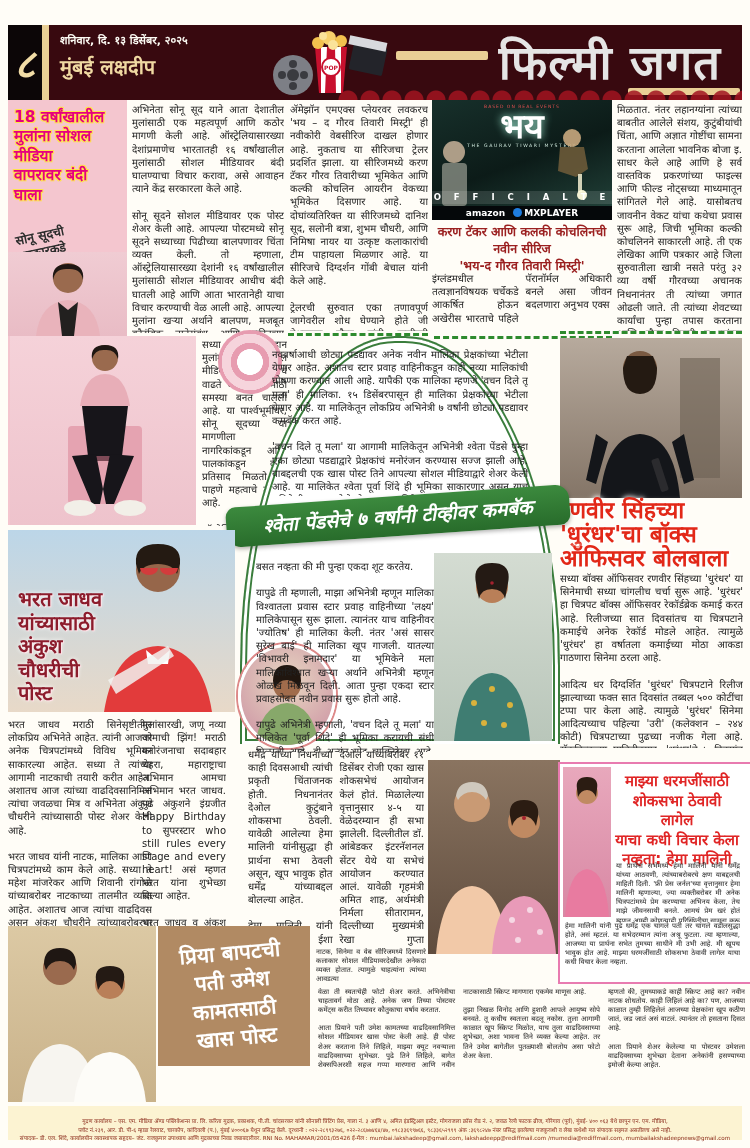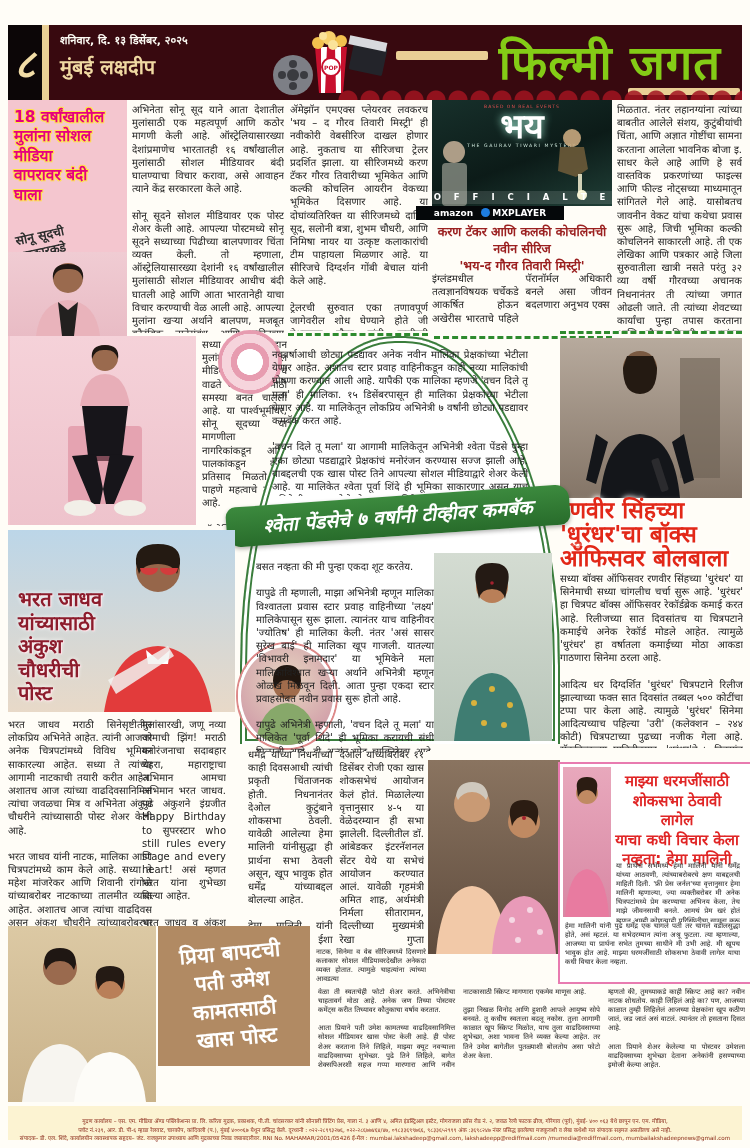--- a/index.html
+++ b/index.html
@@ -8,21 +8,21 @@
   .abs{position:absolute;}
   .txt{font-size:10px;line-height:1.32;text-align:justify;color:#222;white-space:pre-line;overflow:hidden;}
   .txt-sm{font-size:7px;line-height:1.3;}
   
   .masthead{background:#38090f;}
   .pagenum{background:#0c0607;color:#f2dca6;font-size:40px;font-weight:bold;font-style:italic;
            display:flex;align-items:center;justify-content:center;}
   .goldstrip{background:#e9cf95;}
   .m-date{color:#fdfbf4;font-size:11px;font-weight:bold;}
   .m-name{color:#f0d9a2;font-size:20px;font-weight:bold;}
-  .m-title{color:#84cc16;font-size:47px;font-weight:bold;letter-spacing:1px;line-height:1;}
+  .m-title{color:#e5e5e5;font-size:47px;font-weight:bold;letter-spacing:1px;line-height:1;}
   .goldbar{background:#e9cf95;border-radius:2px;}
   .seatrow{background:
     radial-gradient(circle at 10px 14px,#a11420 9px,transparent 10px) repeat-x;
     background-size:22px 28px;opacity:.85;}
   
   .hl-pink{color:#e6007e;font-weight:bold;font-size:15.5px;line-height:1.25;white-space:pre-line;
            text-shadow:1px 1px 0 #ffe34d,-1px -1px 0 #ffe34d,1px -1px 0 #ffe34d,-1px 1px 0 #ffe34d;}
   .hl-sub{color:#2c2c2c;font-weight:bold;font-size:12.5px;line-height:1.3;white-space:pre-line;
           transform:rotate(-12deg);text-shadow:0 0 3px #f6cfd6;}
   .hl-bhay{color:#9b2020;font-weight:bold;font-size:12.5px;line-height:1.35;text-align:center;white-space:pre-line;}
@@ -153,21 +153,21 @@
     <svg class="abs" style="left:0;top:0;" width="180" height="106" viewBox="0 0 180 106">
       <circle cx="22" cy="52" r="11" fill="#c9b39a" opacity=".85"></circle>
         <rect x="10" y="63" width="25" height="43" rx="4" fill="#8a8f84" opacity=".8"></rect>
       <circle cx="140" cy="38" r="9" fill="#c9a87e" opacity=".9"></circle>
         <path d="M128 47 h24 l4 22 l-12 8 l-18-6 Z" fill="#6b5a38" opacity=".9"></path>
       <rect x="146" y="74" width="4" height="18" fill="#e8e4c8" opacity=".9"></rect>
       <circle cx="150" cy="95" r="5" fill="#fffbd8" opacity=".95"></circle>
     </svg>
     <div class="abs teaser-band" style="left:0;bottom:2px;width:100%;height:13px;line-height:13px;">O F F I C I A L   T E A S E R</div>
   </div>
-  <div class="abs platformrow" style="left:416px;top:206px;width:148px;height:14px;text-align:center;">
+  <div class="abs platformrow" style="left:432px;top:206px;width:180px;height:14px;text-align:center;">
     <span>amazon</span>
     <span class="mx"><span class="mx-dot"></span><b>MXPLAYER</b></span>
   </div>
   <div class="abs hl-bhay" style="left:432px;top:224px;width:180px;">करण टॅकर आणि कलकी कोचलिनची
 नवीन सीरिज
 'भय-द गौरव तिवारी मिस्ट्री'</div>
   <div class="abs txt" style="left:432px;top:272px;width:180px;height:60px;column-count:2;column-gap:7px;">इंग्लंडमधील तत्वज्ञानविषयक चर्चेकडे आकर्षित होऊन अखेरीस भारताचे पहिले पॅरानॉर्मल अधिकारी बनले असा जीवन बदलणारा अनुभव एक्स</div>
   <div class="abs txt" style="left:617px;top:103px;width:125px;height:228px;">मिळतात. नंतर लहानग्यांना त्यांच्या बाबतीत आलेले संशय, कुटुंबीयांची चिंता, आणि अज्ञात गोष्टींचा सामना करताना आलेला भावनिक बोजा इ. साधर केले आहे आणि हे सर्व वास्तविक प्रकरणांच्या फाइल्स आणि फील्ड नोट्सच्या माध्यमातून सांगितले गेले आहे. यासोबतच जावनीन वेकट यांचा कथेचा प्रवास सुरू आहे, जिची भूमिका कल्की कोचलिनने साकारली आहे. ती एक लेखिका आणि पत्रकार आहे जिला सुरुवातीला खात्री नसते परंतु ३२ व्या वर्षी गौरवच्या अचानक निधनानंतर ती त्यांच्या जगात ओढली जाते. ती त्यांच्या शेवटच्या कार्यांचा पुन्हा तपास करताना आणि गौरव तिवारी व त्यांच्या आयुष्यावर पुस्तक लिहून त्यांच्याकडून राहिलेले शोध पुन्हा पाहत असताना, मिथ्यांमागे दडलेल्या गूढगोष्टींच्या खऱ्या सत्याची आणि आता त्याला परिभाषित करणाऱ्या वारशाची झलक ट्रेलर मधून दिसून येते.</div>
 
   <div class="abs dash-green" style="left:288px;top:333px;width:140px;"></div>

